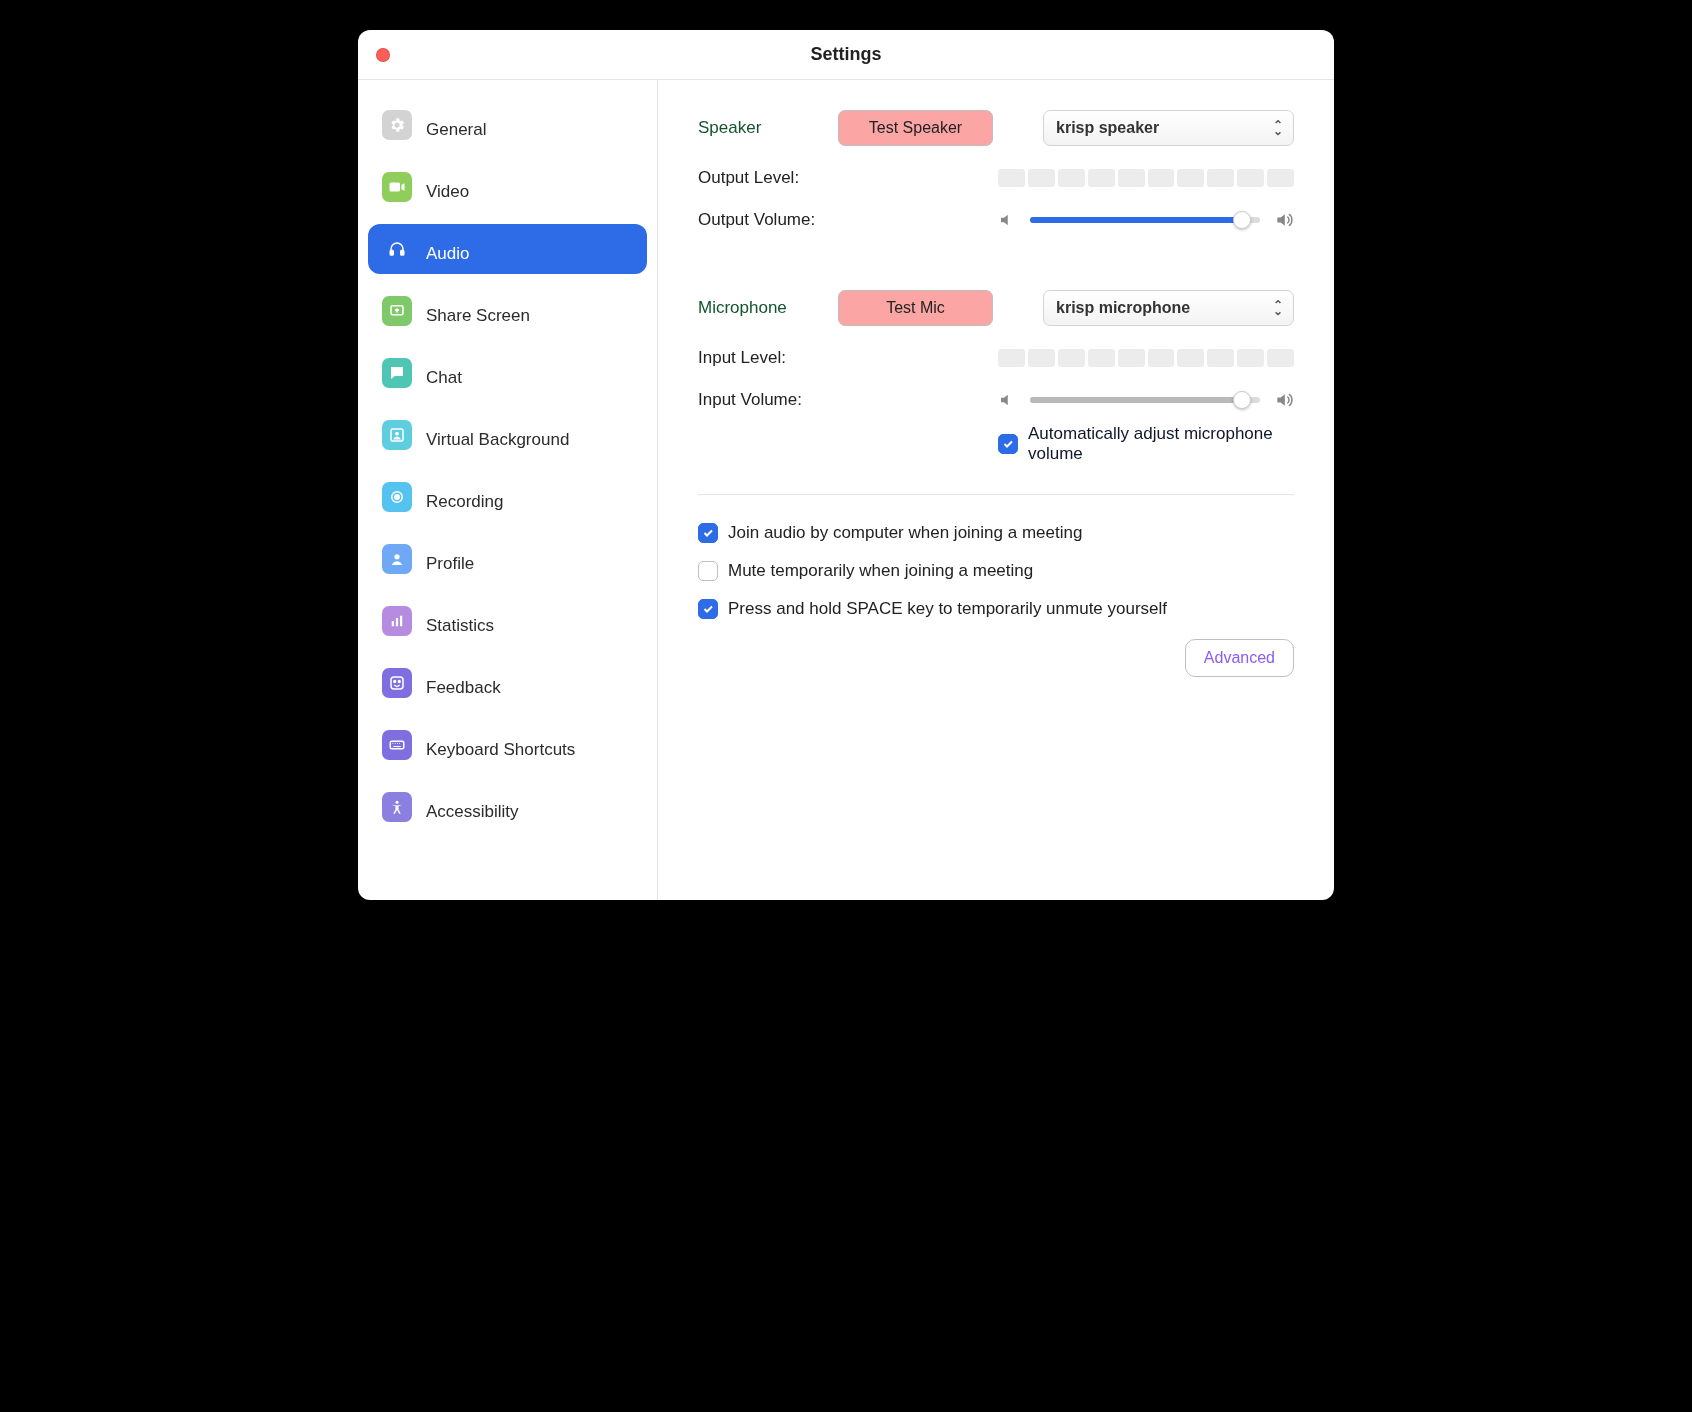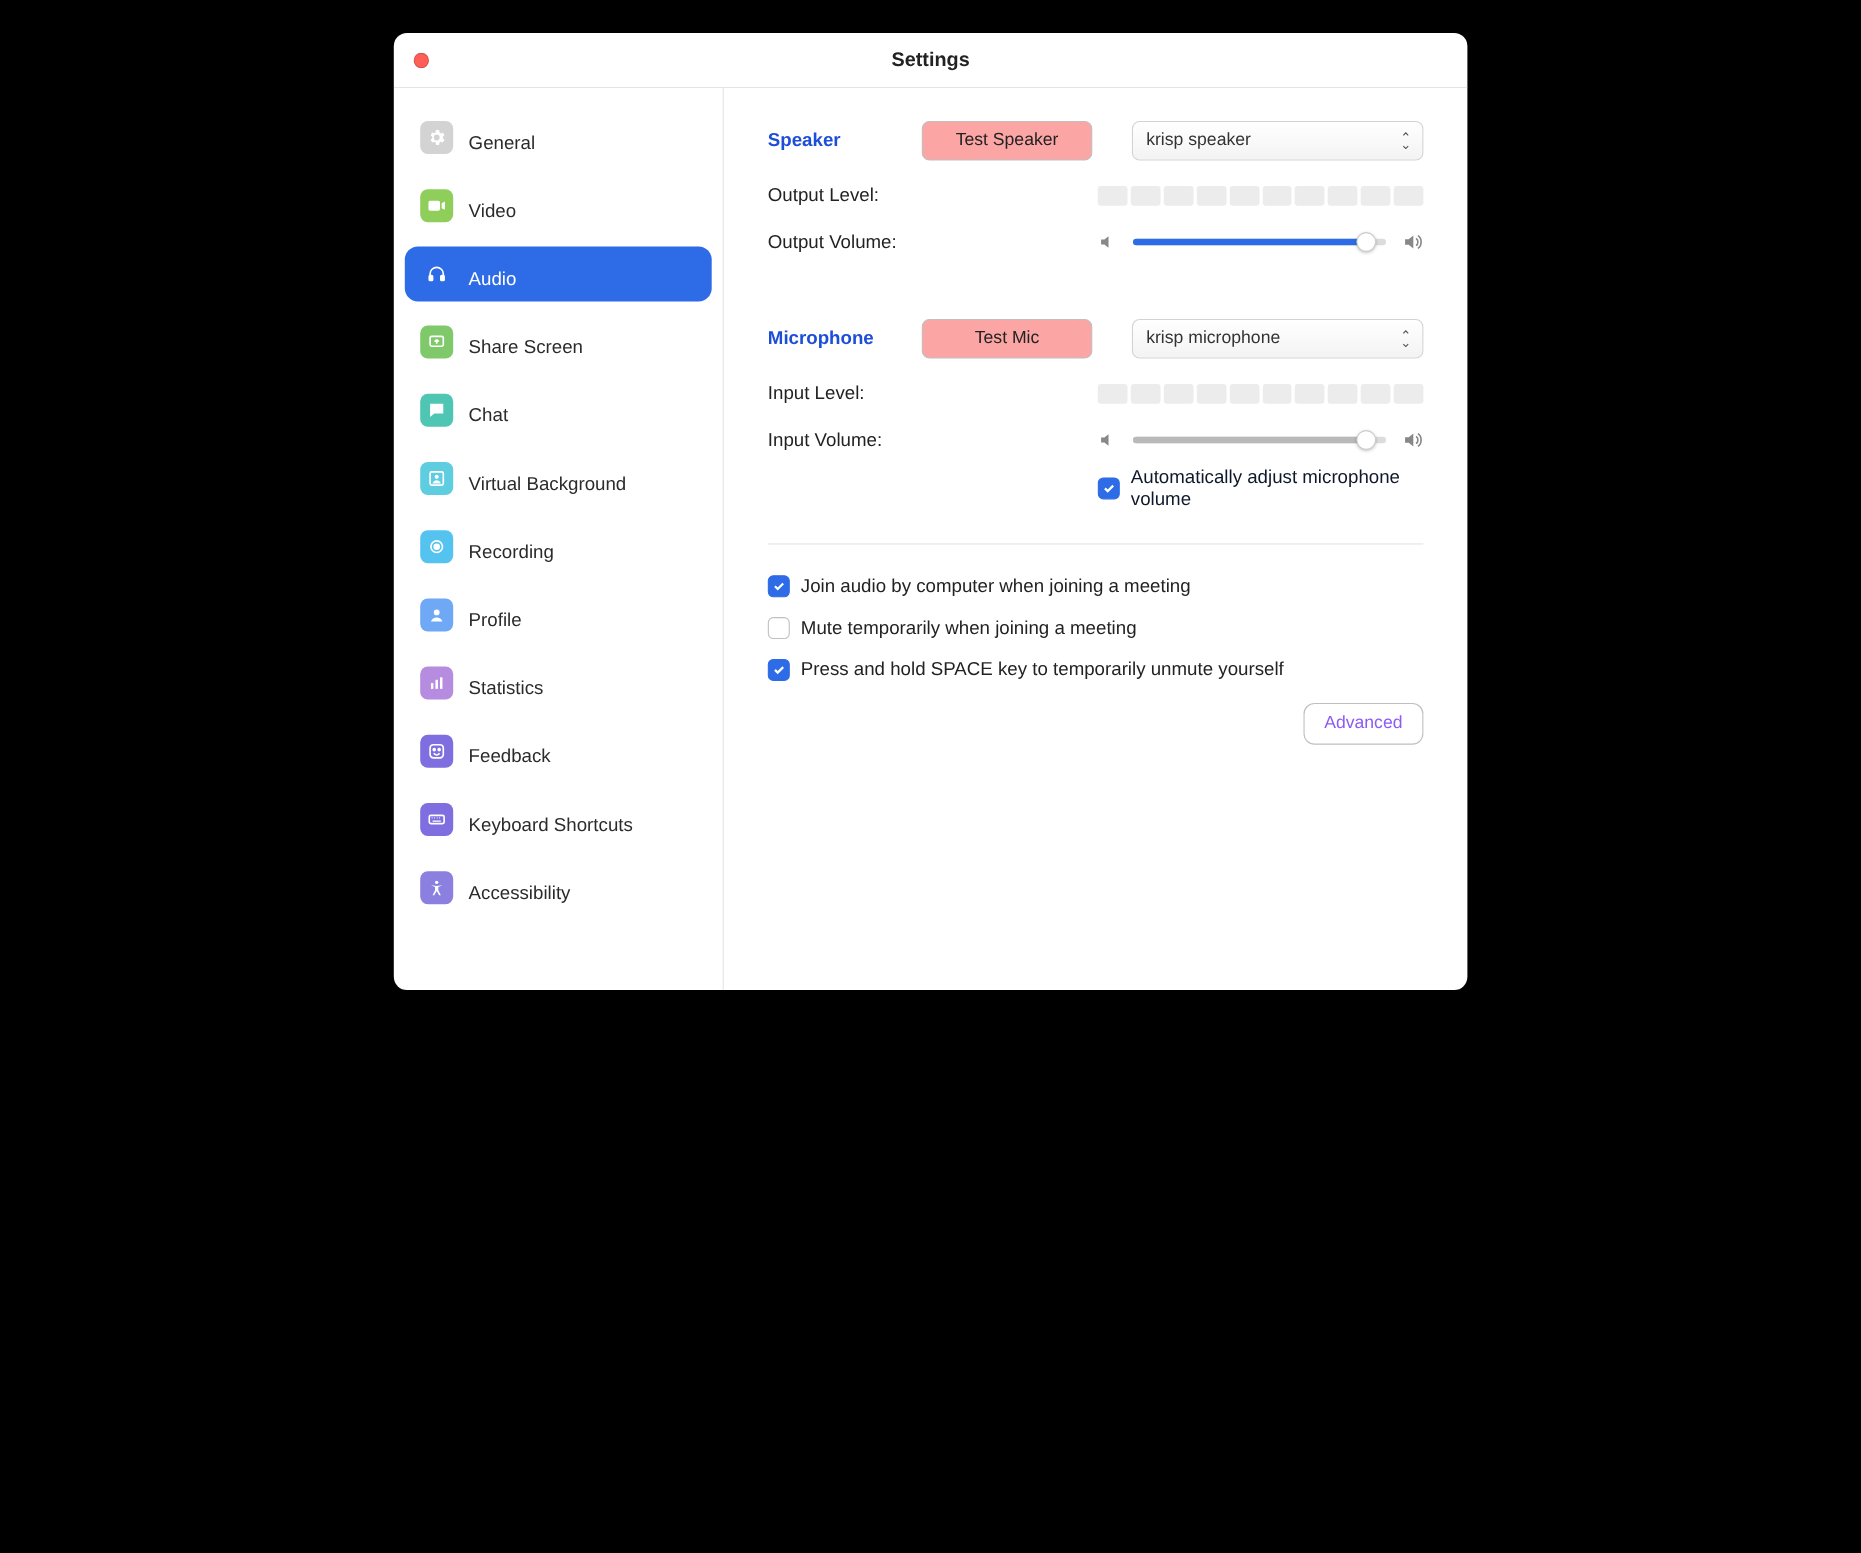--- a/index.html
+++ b/index.html
@@ -82,23 +82,23 @@
   .section {
     margin-bottom: 60px;
   }
   .row {
     display: flex;
     align-items: center;
     margin-bottom: 22px;
   }
   .label-col {
     width: 140px;
-    font-weight: 700;
+    font-weight: 400;
     font-size: 17px;
-    color: #1d4ed8;
+    color: #14532d;
   }
   .label-col.right {
     font-weight: 400;
     text-align: left;
     padding-right: 32px;
     width: 300px;
     font-size: 17px;
     color: #222;
   }
   .test-btn {
@@ -106,32 +106,33 @@
     height: 36px;
     border-radius: 7px;
     border: 1px solid #bfbfbf;
     background: #fca5a5;
     font-size: 16px;
     color: #222;
     cursor: pointer;
   }
   .select {
     flex: 1;
-    margin-left: 36px;
+    margin-left: 50px;
     height: 36px;
     border-radius: 7px;
     border: 1px solid #d3d3d3;
     background: linear-gradient(#ffffff, #f3f3f3);
     display: flex;
     align-items: center;
     padding: 0 30px 0 12px;
     font-size: 16px;
     color: #333;
     position: relative;
     cursor: pointer;
+    font-weight: bold;
   }
   .select .chev {
     position: absolute;
     right: 10px;
     top: 50%;
     transform: translateY(-50%);
     font-size: 12px;
     line-height: 6px;
     color: #555;
   }

